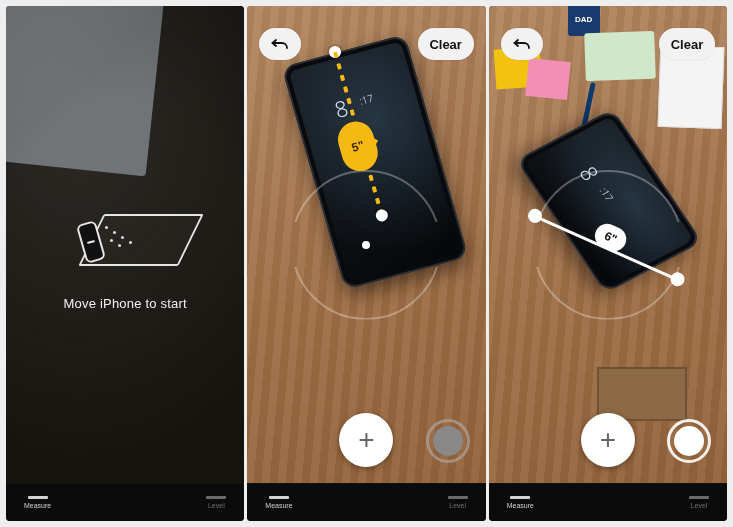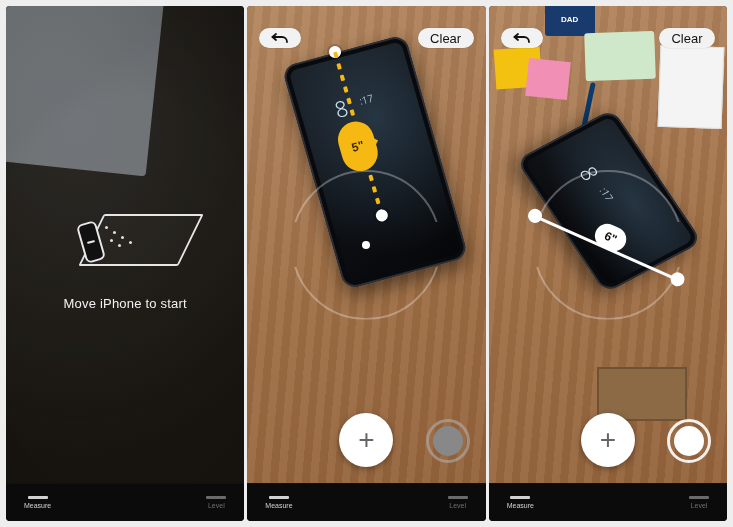--- a/index.html
+++ b/index.html
@@ -112,23 +112,23 @@
     display:flex;flex-direction:column;align-items:center;gap:3px;
     color:#d2d2d2;font-size:7px;
   }
   .tab.dim{color:#6f6f6f}
   .tab-icon{width:20px;height:3px;background:#d2d2d2;border-radius:1px}
   .tab.dim .tab-icon{background:#6a6a6a}
 
   
   .topbtn{
     position:absolute;top:22px;z-index:5;
-    height:20px;border-radius:16px;background:var(--pill);
-    display:flex;align-items:center;justify-content:center;
-    color:#111;font-size:13px;font-weight:400;
+    height:32px;border-radius:16px;background:var(--pill);
+    display:flex;align-items:center;justify-content:center;
+    color:#111;font-size:13px;font-weight:700;
     box-shadow:0 0 0 0.5px rgba(0,0,0,0.08);
   }
   .btn-undo{left:12px;width:42px}
   .btn-clear{right:12px;width:56px}
   .undo-icon{display:block}
 
   
   .addbtn{
     position:absolute;left:50%;bottom:16px;transform:translateX(-50%);
     width:54px;height:54px;border-radius:50%;background:#fff;z-index:5;
@@ -221,21 +221,21 @@
     background:#fff;color:#111;font-size:12px;font-weight:600;
     padding:5px 10px;border-radius:12px;white-space:nowrap;
   }
 
   
   .clutter .note-y{position:absolute;left:6px;top:42px;width:46px;height:40px;background:#f3c210;transform:rotate(-4deg)}
   .clutter .note-p{position:absolute;left:38px;top:54px;width:42px;height:38px;background:#f28fb4;transform:rotate(6deg)}
   .clutter .pen{position:absolute;left:96px;top:76px;width:5px;height:56px;background:#0b3a6c;border-radius:3px;transform:rotate(12deg)}
   .clutter .pad{position:absolute;left:96px;top:26px;width:70px;height:48px;background:#cfe8c9;border-radius:3px;transform:rotate(-2deg)}
   .clutter .paper{position:absolute;left:170px;top:40px;width:64px;height:82px;background:#f4f4f4;border:1px solid #ddd;transform:rotate(2deg)}
-  .clutter .frame{position:absolute;left:56px;top:-4px;width:50px;height:34px;background:#193a6d;border-radius:3px;display:flex;align-items:center;justify-content:center;color:#fff;font-size:8px;font-weight:700}
+  .clutter .frame{position:absolute;left:79px;top:-4px;width:32px;height:34px;background:#193a6d;border-radius:3px;display:flex;align-items:center;justify-content:center;color:#fff;font-size:8px;font-weight:700}
   .clutter .box{position:absolute;left:108px;bottom:62px;width:90px;height:54px;background:#8b6a45;border:2px solid #6f5234}
 
   
   .edge{
     position:absolute;left:-60px;top:-30px;width:210px;height:190px;
     background:linear-gradient(135deg,#9aa0a6 0%,#7d8287 60%);
     transform:rotate(6deg);border-radius:4px;opacity:0.85;
   }
 </style>
 </head>

